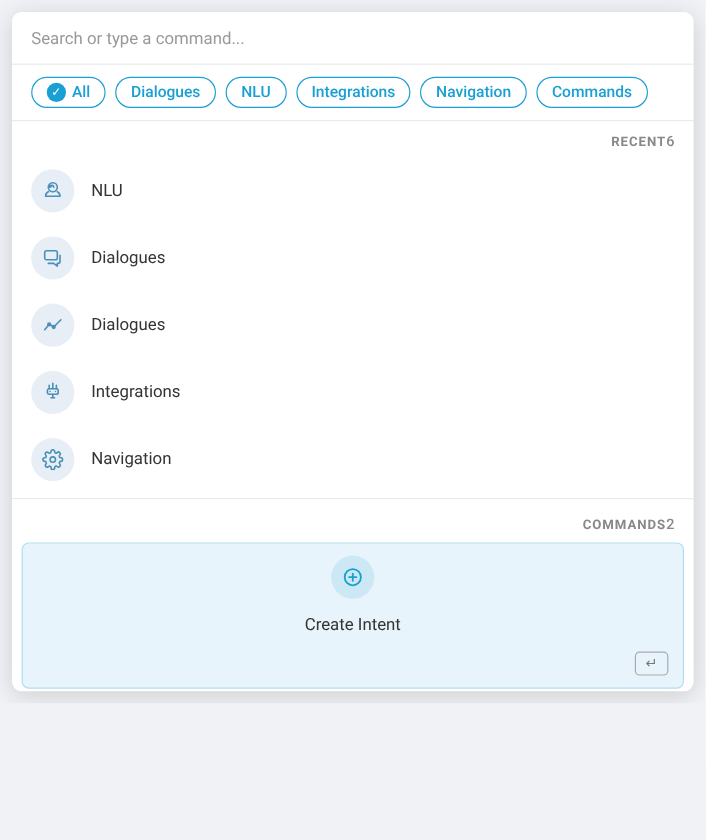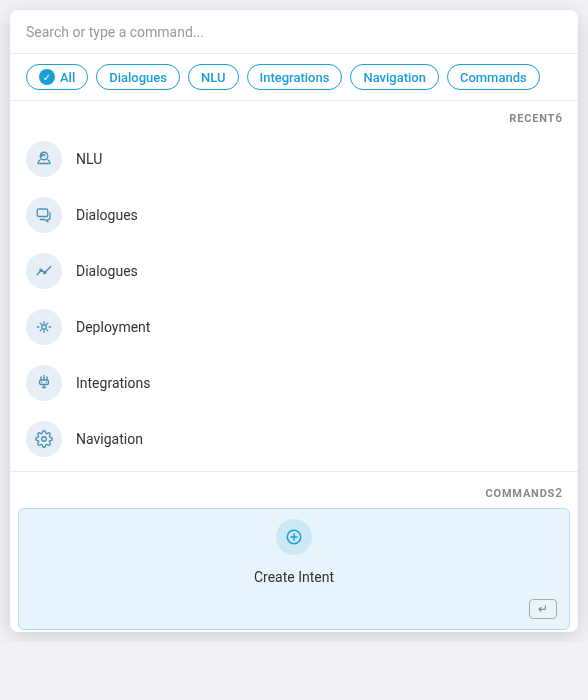--- a/index.html
+++ b/index.html
@@ -228,30 +228,20 @@
       <div class="item-icon">
         <svg viewBox="0 0 24 24" fill="none" stroke="#4a90b8" stroke-width="1.8" stroke-linecap="round" stroke-linejoin="round">
           <polyline points="3,17 8,11 13,14 21,6"></polyline>
           <circle cx="8" cy="11" r="1.5" fill="#4a90b8"></circle>
           <circle cx="13" cy="14" r="1.5" fill="#4a90b8"></circle>
         </svg>
       </div>
       <span class="item-label">Dialogues</span>
     </div>
 
-    <div class="list-item">
-      <div class="item-icon">
-        <svg viewBox="0 0 24 24" fill="none" stroke="#4a90b8" stroke-width="1.8" stroke-linecap="round" stroke-linejoin="round">
-          <circle cx="12" cy="12" r="3"></circle>
-          <path d="M12 5v2M12 17v2M5 12H3M21 12h-2"></path>
-          <path d="M7 7l1.5 1.5M15.5 15.5L17 17M7 17l1.5-1.5M15.5 8.5L17 7"></path>
-        </svg>
-      </div>
-      <span class="item-label">Deployment</span>
-    </div>
 
     <div class="list-item">
       <div class="item-icon">
         <svg viewBox="0 0 24 24" fill="none" stroke="#4a90b8" stroke-width="1.8" stroke-linecap="round" stroke-linejoin="round">
           <path d="M12 2v6M8 4v4M16 4v4"></path>
           <rect x="6" y="8" width="12" height="6" rx="2"></rect>
           <path d="M12 14v4M10 18h4"></path>
           <path d="M9 11h.01M15 11h.01"></path>
         </svg>
       </div>

